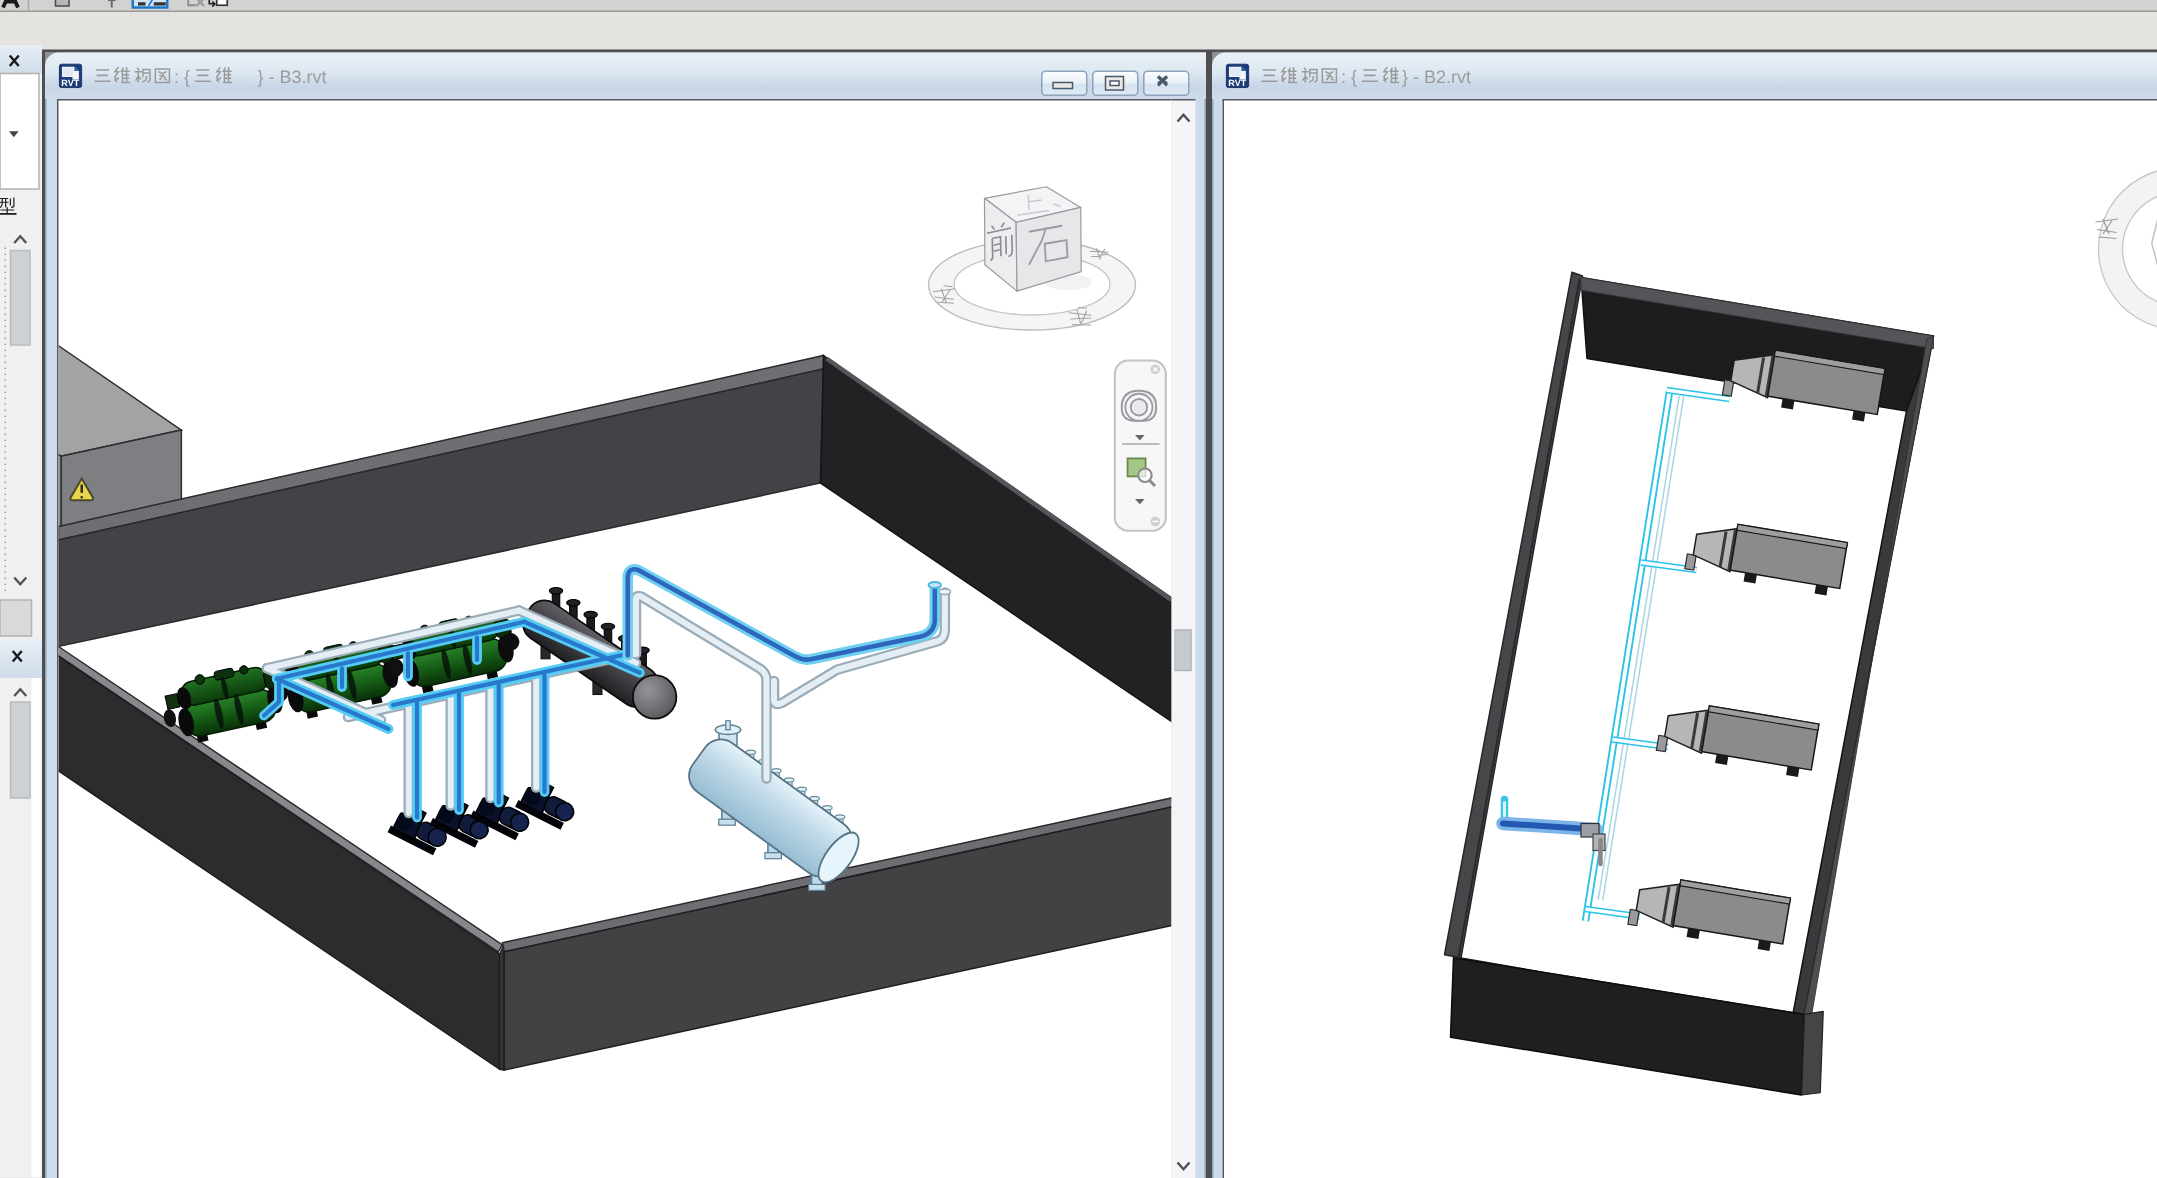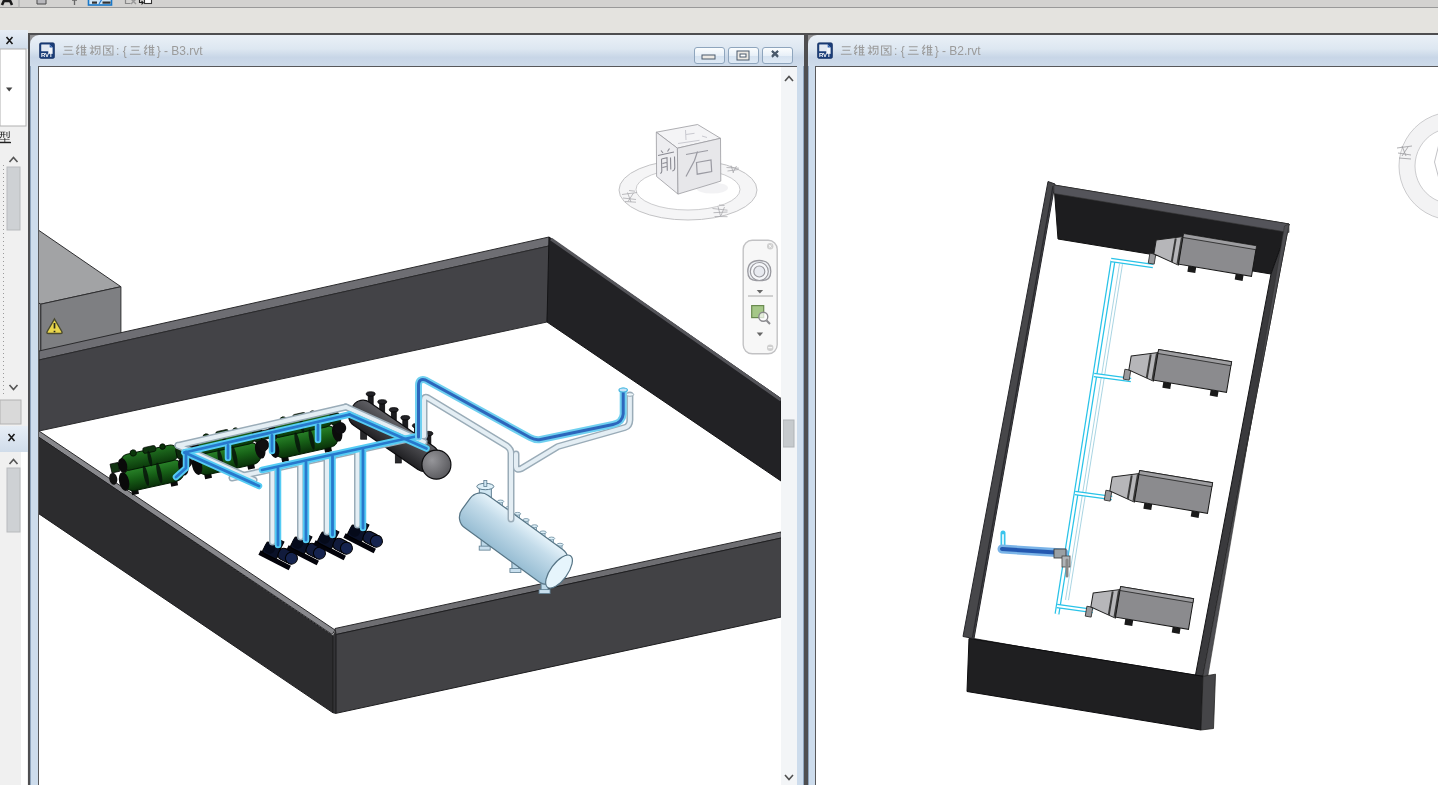--- a/index.html
+++ b/index.html
@@ -97,21 +97,21 @@
         <svg width="12.5" height="12.5" viewBox="0 0 16 16" class="cjk" style="margin:0 0.5px">
           <g fill="none" stroke="#9b9b9b" stroke-width="1.3" stroke-linecap="square">
             <path d="M3 3.5 H13 M3.8 8 H12.2 M1.8 13 H14.2"></path>
           </g>
         </svg>
         <svg width="12.5" height="12.5" viewBox="0 0 16 16" class="cjk" style="margin:0 0.5px">
           <g fill="none" stroke="#9b9b9b" stroke-width="1.3" stroke-linecap="square">
             <path d="M4.5 1.5 L2 5 H5 L2.2 9 M2 12 L5 10.5 M2 9 L3.5 13.5 M9 2 L7.5 4.5 M8.5 4 V14 M8.5 4.5 H14 M12 1.5 V14 M8.5 7.5 H13.5 M8.5 10.5 H13.5 M8 14 H14.5"></path>
           </g>
         </svg>
-        <span style="margin:0 3px 0 1px">} - B3.rvt</span>
+        <span style="margin:0 3px 0 16px">} - B3.rvt</span>
       </span>
     <div class="btn" style="right:79px"><svg width="29" height="15">
           <rect x="7" y="7" width="13" height="4" fill="#ece9e4" stroke="#4a5a6c" stroke-width="1"></rect>
         </svg></div>
     <div class="btn" style="right:45px"><svg width="29" height="15">
           <rect x="8" y="3" width="12" height="9" fill="#ece9e4" stroke="#4a5a6c" stroke-width="1"></rect>
           <rect x="11" y="6" width="6" height="3" fill="#fff" stroke="#4a5a6c" stroke-width="1"></rect>
         </svg></div>
     <div class="btn" style="right:11px"><svg width="29" height="15">
           <path d="M9 3 L15 8 M15 3 L9 8 M12 5.5 L9 8 M12 5.5 L15 8" stroke="#4a5a6c" stroke-width="2"></path>

